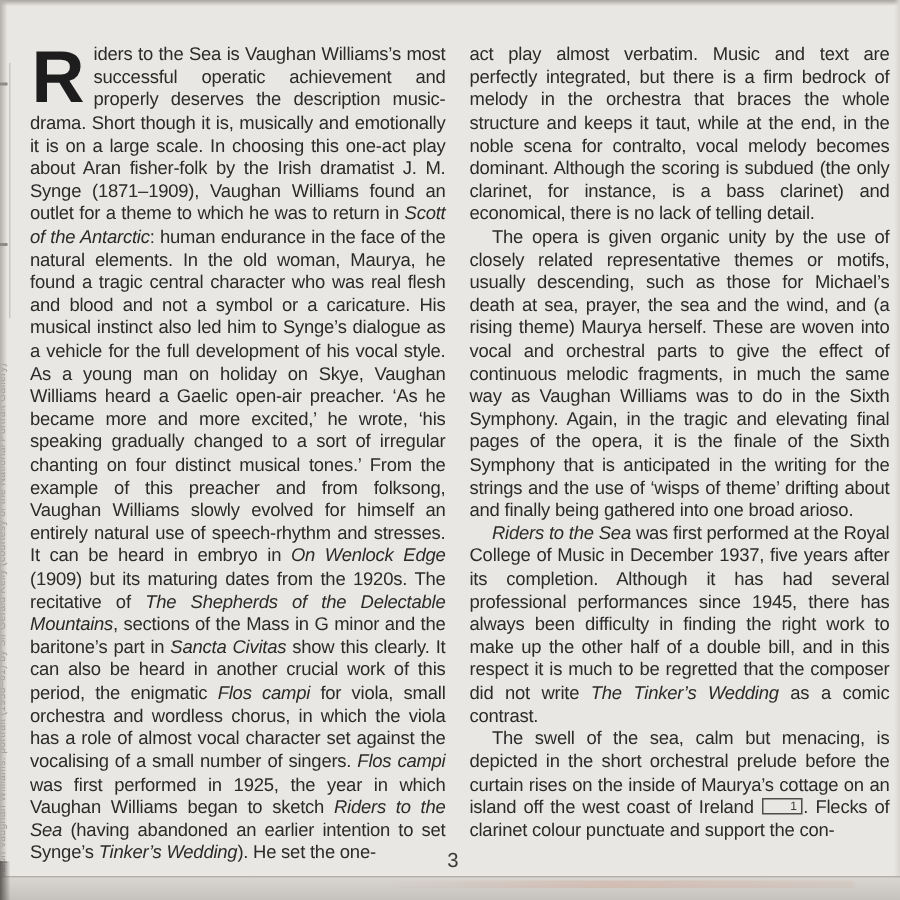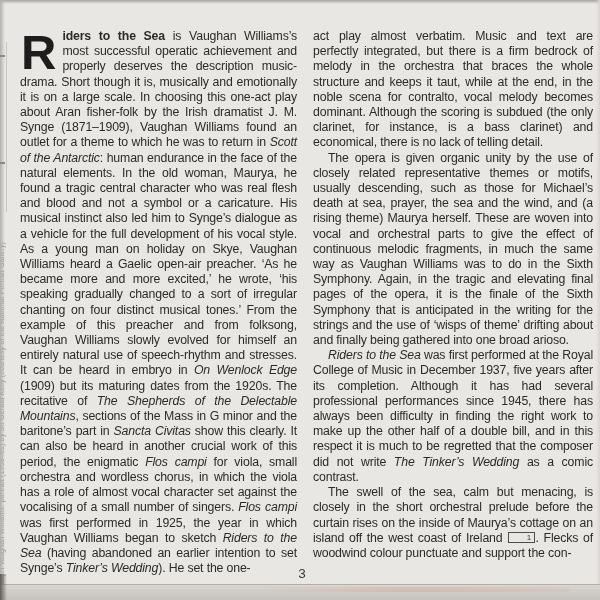--- a/index.html
+++ b/index.html
@@ -58,21 +58,21 @@
     color: #2b2b2b;
     font-size: 12.3px;
     line-height: 15.2px;
     text-align: justify;
     letter-spacing: -0.15px;
   }
   .col-left  { left: 20px;  width: 277px; }
   .col-right { left: 313px; width: 280px; }
   .col p { margin: 0; }
   .col p.indent { text-indent: 15px; }
-  .bold { font-weight: bold; }
+  .bold { font-weight: normal; }
   .italic { font-style: italic; }
   .dropcap {
     float: left;
     font-size: 49px;
     line-height: 40px;
     font-weight: bold;
     color: #1d1d1d;
     margin: 3px 7px 0 1px;
     letter-spacing: -1px;
   }
@@ -112,21 +112,21 @@
 <div class="page">
 
   <div class="col col-left">
       <p><span class="dropcap">R</span><span class="bold">iders to the Sea</span><span> is Vaughan Williams’s most successful operatic achievement and properly deserves the description music-drama. Short though it is, musically and emotionally it is on a large scale. In choosing this one-act play about Aran fisher-folk by the Irish dramatist J. M. Synge (1871–1909), Vaughan Williams found an outlet for a theme to which he was to return in </span><span class="italic">Scott of the Antarctic</span><span>: human endurance in the face of the natural elements. In the old woman, Maurya, he found a tragic central character who was real flesh and blood and not a symbol or a caricature. His musical instinct also led him to Synge’s dialogue as a vehicle for the full development of his vocal style. As a young man on holiday on Skye, Vaughan Williams heard a Gaelic open-air preacher. ‘As he became more and more excited,’ he wrote, ‘his speaking gradually changed to a sort of irregular chanting on four distinct musical tones.’ From the example of this preacher and from folksong, Vaughan Williams slowly evolved for himself an entirely natural use of speech-rhythm and stresses. It can be heard in embryo in </span><span class="italic">On Wenlock Edge</span><span> (1909) but its maturing dates from the 1920s. The recitative of </span><span class="italic">The Shepherds of the Delectable Mountains</span><span>, sections of the Mass in G minor and the baritone’s part in </span><span class="italic">Sancta Civitas</span><span> show this clearly. It can also be heard in another crucial work of this period, the enigmatic </span><span class="italic">Flos campi</span><span> for viola, small orchestra and wordless chorus, in which the viola has a role of almost vocal character set against the vocalising of a small number of singers. </span><span class="italic">Flos campi</span><span> was first performed in 1925, the year in which Vaughan Williams began to sketch </span><span class="italic">Riders to the Sea</span><span> (having abandoned an earlier intention to set Synge’s </span><span class="italic">Tinker’s Wedding</span><span>). He set the one-</span></p>
     </div>
 
   <div class="col col-right">
       <p><span>act play almost verbatim. Music and text are perfectly integrated, but there is a firm bedrock of melody in the orchestra that braces the whole structure and keeps it taut, while at the end, in the noble scena for contralto, vocal melody becomes dominant. Although the scoring is subdued (the only clarinet, for instance, is a bass clarinet) and economical, there is no lack of telling detail.</span></p>
       <p class="indent"><span>The opera is given organic unity by the use of closely related representative themes or motifs, usually descending, such as those for Michael’s death at sea, prayer, the sea and the wind, and (a rising theme) Maurya herself. These are woven into vocal and orchestral parts to give the effect of continuous melodic fragments, in much the same way as Vaughan Williams was to do in the Sixth Symphony. Again, in the tragic and elevating final pages of the opera, it is the finale of the Sixth Symphony that is anticipated in the writing for the strings and the use of ‘wisps of theme’ drifting about and finally being gathered into one broad arioso.</span></p>
       <p class="indent"><span class="italic">Riders to the Sea</span><span> was first performed at the Royal College of Music in December 1937, five years after its completion. Although it has had several professional performances since 1945, there has always been difficulty in finding the right work to make up the other half of a double bill, and in this respect it is much to be regretted that the composer did not write </span><span class="italic">The Tinker’s Wedding</span><span> as a comic contrast.</span></p>
-      <p class="indent"><span>The swell of the sea, calm but menacing, is closely in the short orchestral prelude before the curtain rises on the inside of Maurya’s cottage on an island off the west coast of Ireland </span><span class="trackbox">1</span><span>. Flecks of woodwind colour punctuate and support the con-</span></p>
+      <p class="indent"><span>The swell of the sea, calm but menacing, is depicted in the short orchestral prelude before the curtain rises on the inside of Maurya’s cottage on an island off the west coast of Ireland </span><span class="trackbox">1</span><span>. Flecks of clarinet colour punctuate and support the con-</span></p>
     </div>
 
   <div class="credit">Ralph Vaughan Williams: portrait (1958–61) by Sir Gerald Kelly (courtesy of the National Portrait Gallery)</div>
 
   <div class="pagenum">3</div>
 
   <div class="edge-top"></div>
   <div class="edge-left"></div>
   <div class="edge-right"></div>
   <div class="scratch"></div>

